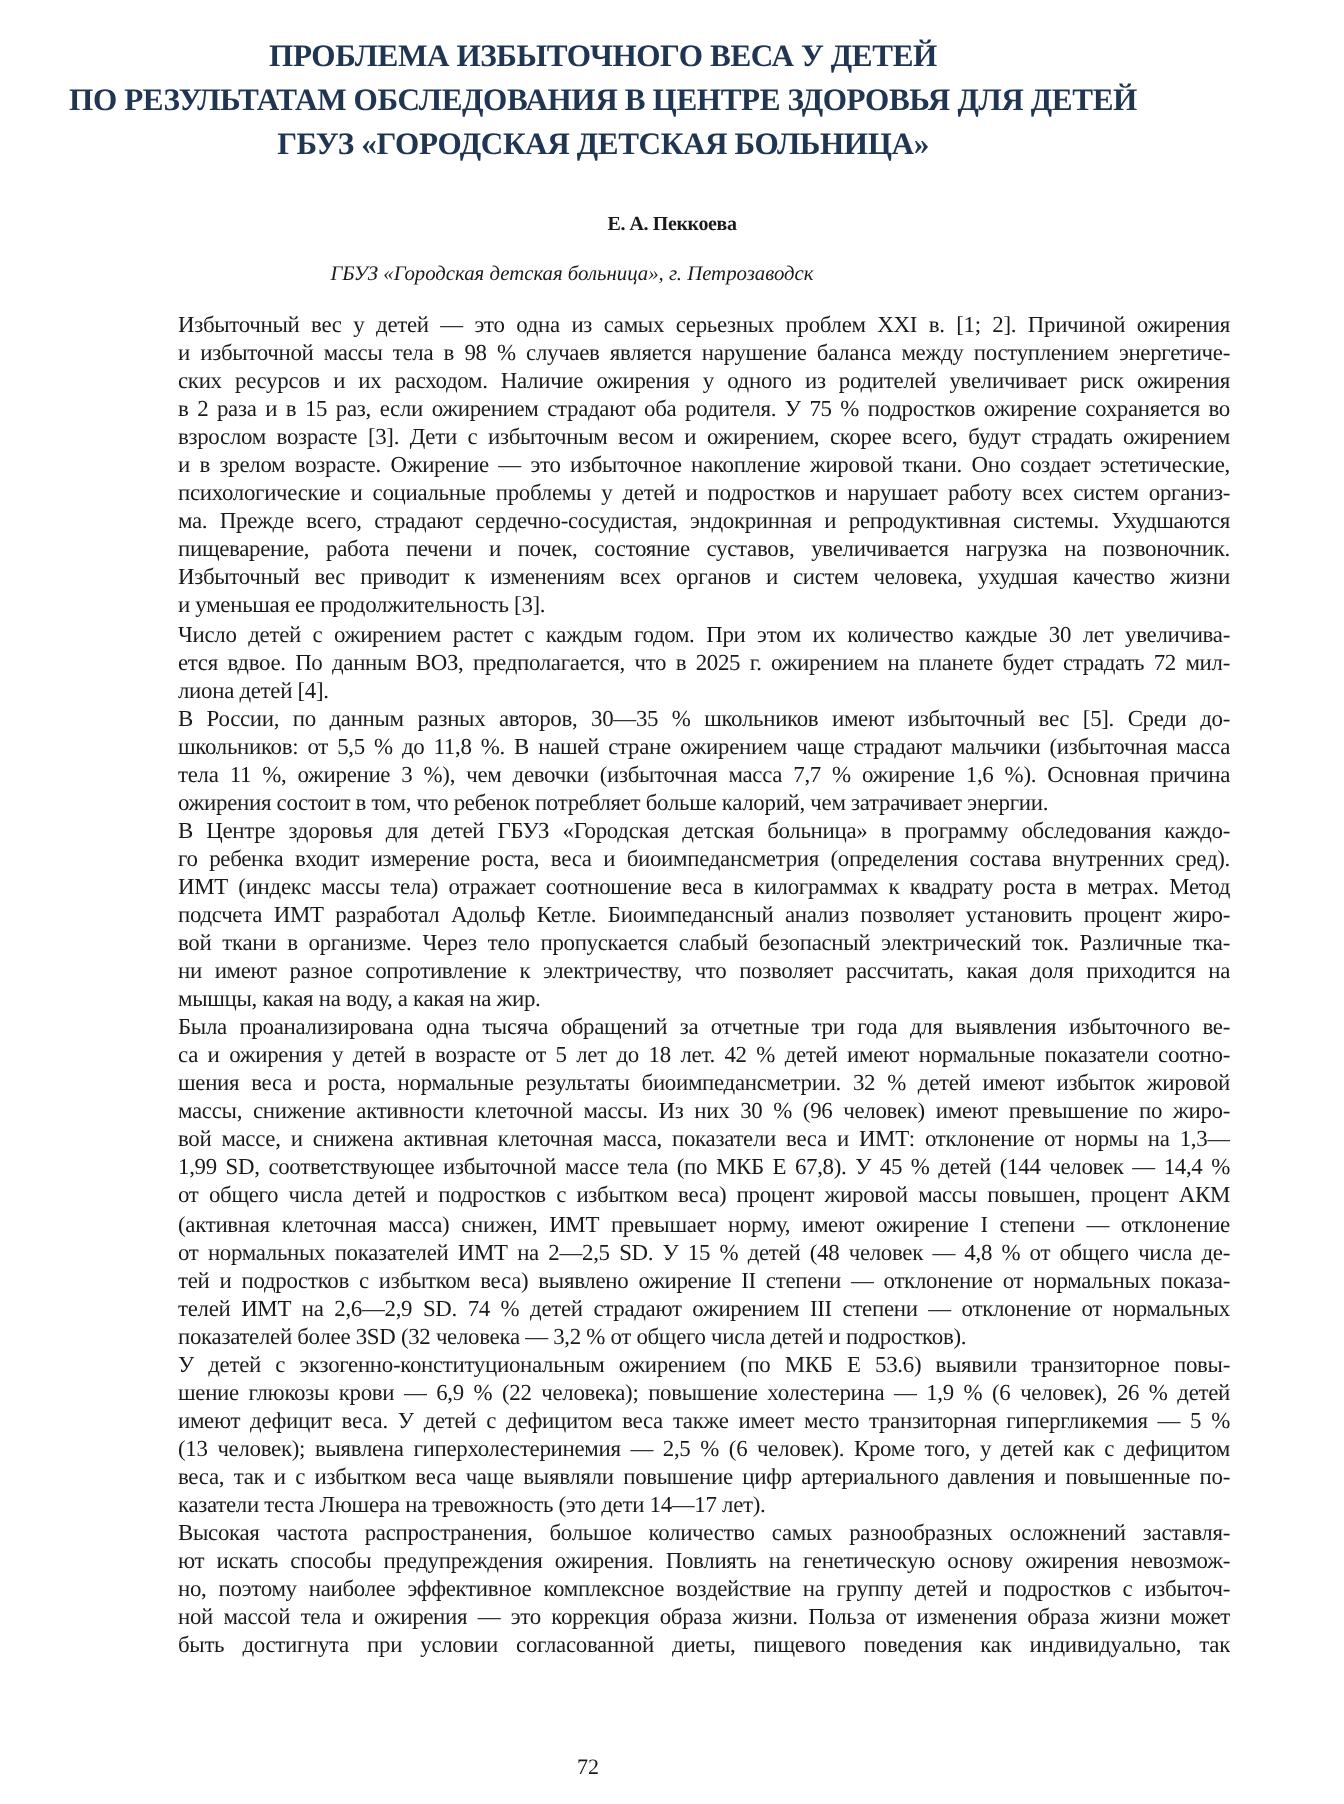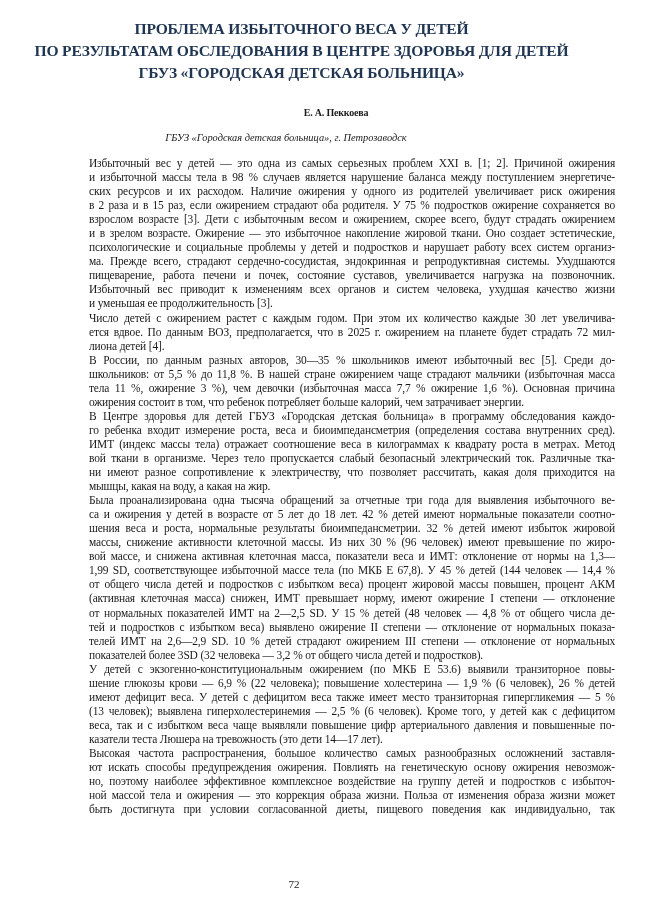--- a/index.html
+++ b/index.html
@@ -48,36 +48,37 @@
     <p>
       <span class="ln" style="text-indent: 22px;">В России, по данным разных авторов, 30—35 % школьников имеют избыточный вес [5]. Среди до-</span>
       <span class="ln">школьников: от 5,5 % до 11,8 %. В нашей стране ожирением чаще страдают мальчики (избыточная масса</span>
       <span class="ln">тела 11 %, ожирение 3 %), чем девочки (избыточная масса 7,7 % ожирение 1,6 %). Основная причина</span>
       <span class="ln last">ожирения состоит в том, что ребенок потребляет больше калорий, чем затрачивает энергии.</span>
     </p>
     <p>
       <span class="ln" style="text-indent: 22px;">В Центре здоровья для детей ГБУЗ «Городская детская больница» в программу обследования каждо-</span>
       <span class="ln">го ребенка входит измерение роста, веса и биоимпедансметрия (определения состава внутренних сред).</span>
       <span class="ln">ИМТ (индекс массы тела) отражает соотношение веса в килограммах к квадрату роста в метрах. Метод</span>
+      <span class="ln">подсчета ИМТ разработал Адольф Кетле. Биоимпедансный анализ позволяет установить процент жиро-</span>
       <span class="ln">вой ткани в организме. Через тело пропускается слабый безопасный электрический ток. Различные тка-</span>
       <span class="ln">ни имеют разное сопротивление к электричеству, что позволяет рассчитать, какая доля приходится на</span>
       <span class="ln last">мышцы, какая на воду, а какая на жир.</span>
     </p>
     <p>
       <span class="ln" style="text-indent: 22px;">Была проанализирована одна тысяча обращений за отчетные три года для выявления избыточного ве-</span>
       <span class="ln">са и ожирения у детей в возрасте от 5 лет до 18 лет. 42 % детей имеют нормальные показатели соотно-</span>
       <span class="ln">шения веса и роста, нормальные результаты биоимпедансметрии. 32 % детей имеют избыток жировой</span>
       <span class="ln">массы, снижение активности клеточной массы. Из них 30 % (96 человек) имеют превышение по жиро-</span>
       <span class="ln">вой массе, и снижена активная клеточная масса, показатели веса и ИМТ: отклонение от нормы на 1,3—</span>
       <span class="ln">1,99 SD, соответствующее избыточной массе тела (по МКБ Е 67,8). У 45 % детей (144 человек — 14,4 %</span>
       <span class="ln">от общего числа детей и подростков с избытком веса) процент жировой массы повышен, процент АКМ</span>
       <span class="ln">(активная клеточная масса) снижен, ИМТ превышает норму, имеют ожирение I степени — отклонение</span>
       <span class="ln">от нормальных показателей ИМТ на 2—2,5 SD. У 15 % детей (48 человек — 4,8 % от общего числа де-</span>
       <span class="ln">тей и подростков с избытком веса) выявлено ожирение II степени — отклонение от нормальных показа-</span>
-      <span class="ln">телей ИМТ на 2,6—2,9 SD. 10 % детей страдают ожирением III степени — отклонение от нормальных</span>
+      <span class="ln">телей ИМТ на 2,6—2,9 SD. 74 % детей страдают ожирением III степени — отклонение от нормальных</span>
       <span class="ln last">показателей более 3SD (32 человека — 3,2 % от общего числа детей и подростков).</span>
     </p>
     <p>
       <span class="ln" style="text-indent: 22px;">У детей с экзогенно-конституциональным ожирением (по МКБ Е 53.6) выявили транзиторное повы-</span>
       <span class="ln">шение глюкозы крови — 6,9 % (22 человека); повышение холестерина — 1,9 % (6 человек), 26 % детей</span>
       <span class="ln">имеют дефицит веса. У детей с дефицитом веса также имеет место транзиторная гипергликемия — 5 %</span>
       <span class="ln">(13 человек); выявлена гиперхолестеринемия — 2,5 % (6 человек). Кроме того, у детей как с дефицитом</span>
       <span class="ln">веса, так и с избытком веса чаще выявляли повышение цифр артериального давления и повышенные по-</span>
       <span class="ln last">казатели теста Люшера на тревожность (это дети 14—17 лет).</span>
     </p>

